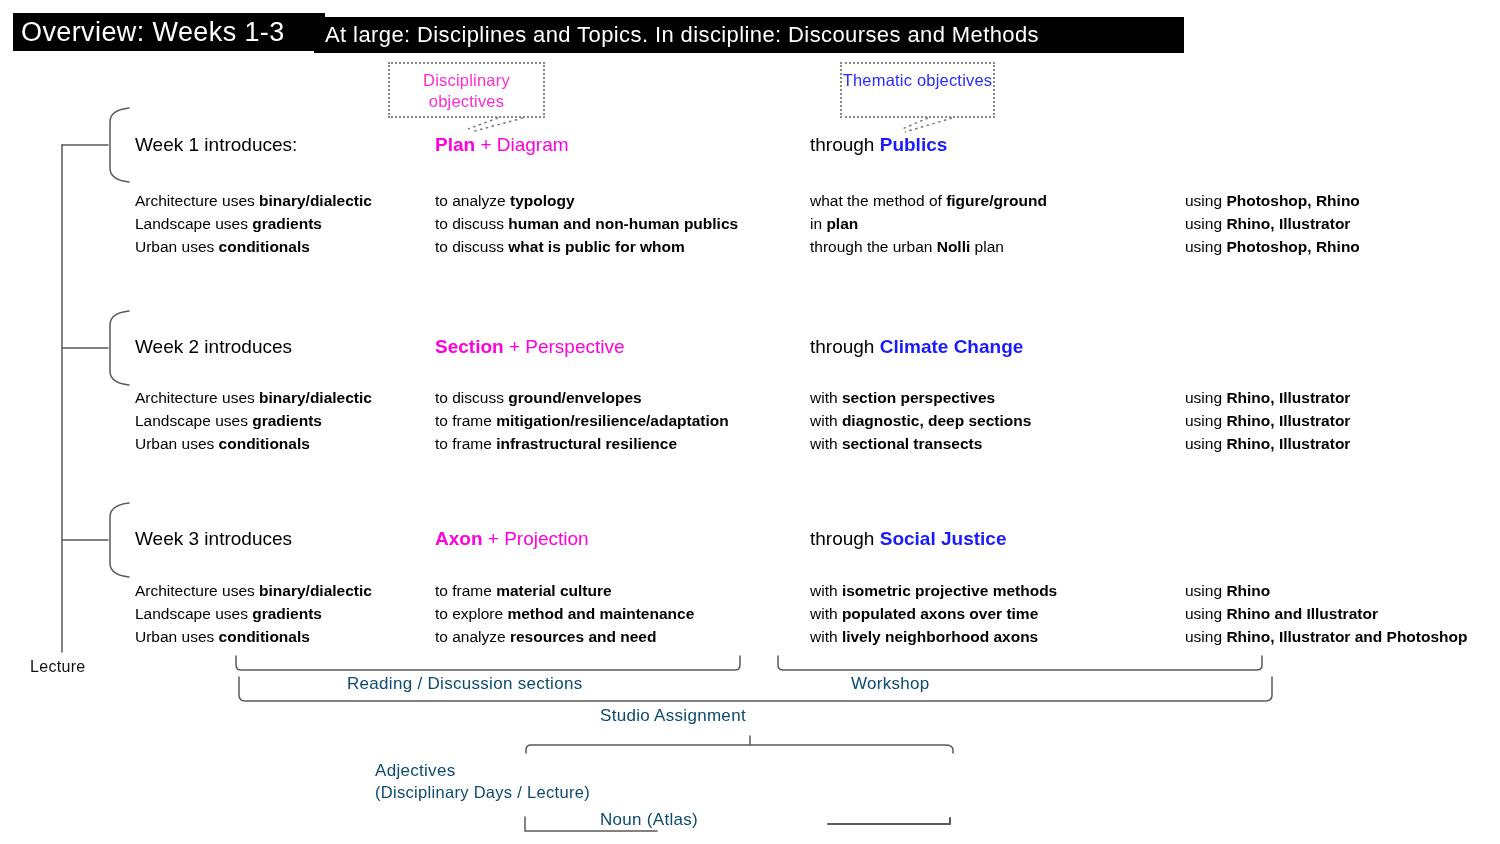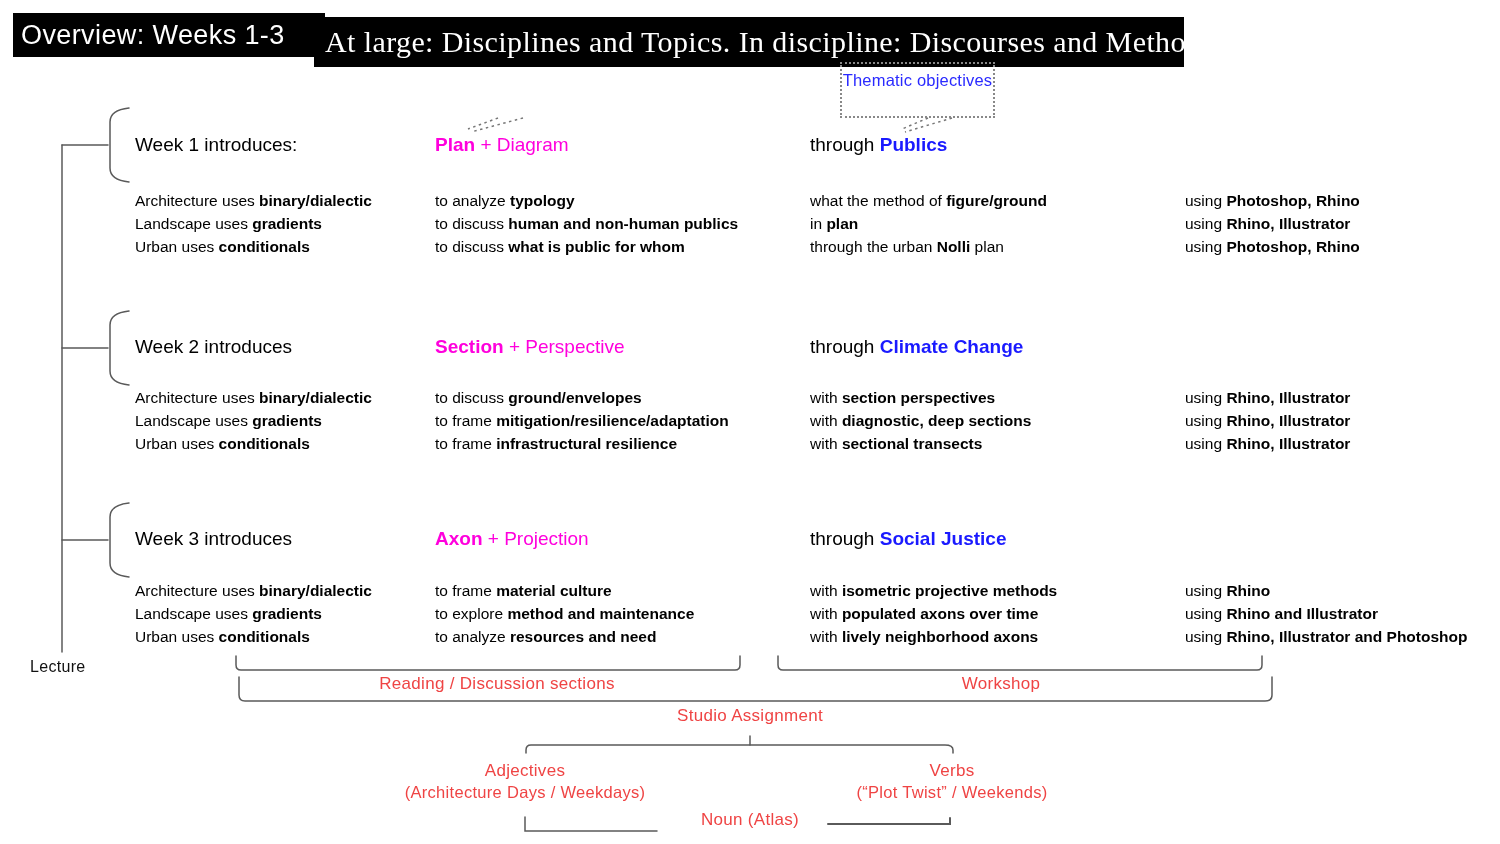--- a/index.html
+++ b/index.html
@@ -1,34 +1,34 @@
 <!DOCTYPE html>
 <html><head>
 <meta charset="utf-8">
 <style>
   html,body{margin:0;padding:0;background:#fff;}
   .page{position:relative;width:1500px;height:844px;background:#ffffff;overflow:hidden;
         font-family:"Liberation Sans","DejaVu Sans",sans-serif;color:#000;}
   svg.lines{position:absolute;left:0;top:0;pointer-events:none;}
   .bar{position:absolute;background:#000;color:#fff;display:flex;align-items:center;
        white-space:nowrap;letter-spacing:.4px;}
-  .bar1{left:13px;top:13px;height:44px;width:296px;font-size:27px;padding:0 8px;}
-  .bar2{left:314px;top:17px;height:34px;width:848px;font-size:30px;padding:8px 11px;font-family:Liberation Serif, serif;}
+  .bar1{left:13px;top:13px;height:38px;width:296px;font-size:27px;padding:0 8px;}
+  .bar2{left:314px;top:17px;height:34px;width:848px;font-size:22px;padding:1px 11px;}
   .bubble{position:absolute;border:2px dotted #888;text-align:center;font-size:16.5px;
           line-height:21px;padding-top:6px;box-sizing:border-box;letter-spacing:.2px;}
   .bub-disc{left:388px;top:62px;width:157px;height:56px;color:#ff2bd1;}
   .bub-them{left:840px;top:62px;width:155px;height:56px;color:#2a2aff;}
   .line{position:absolute;left:0;width:1500px;font-size:15.5px;white-space:nowrap;}
   .wtitle{font-size:19px;}
   .cell{position:absolute;top:0;white-space:nowrap;}
   .c1{left:135px;} .c2{left:435px;} .c3{left:810px;text-align:right;} .c4{left:1185px;}
   b{font-weight:700;}
   .mag{color:#ff00dd;}
   .blu{color:#1a1aff;}
-  .flabel{position:absolute;width:300px;text-align:center;font-size:17px;color:#ef4444;
+  .flabel{position:absolute;width:300px;text-align:left;font-size:17px;color:#0c4a6e;
           letter-spacing:.3px;white-space:nowrap;}
   .fsub{font-size:16.5px;margin-top:2px;}
   .lecture{position:absolute;left:30px;top:658px;font-size:16px;color:#111;letter-spacing:.3px;}
 </style>
 </head>
 <body>
 
 <div class="page">
 
   <svg class="lines" width="1500" height="844" viewBox="0 0 1500 844">
@@ -53,20 +53,21 @@
     </g>
     <g stroke="#777" stroke-width="1.5" fill="none" stroke-dasharray="2.5 3.5">
       <path d="M523 118 L471 132 M498 118 L468 129"></path>
       <path d="M952 118 L905 132 M928 118 L902 129"></path>
     </g>
   </svg>
 
   <div class="bar bar1">Overview: Weeks 1-3</div>
   <div class="bar bar2">At large: Disciplines and Topics. In discipline: Discourses and Methods</div>
 
+  <div class="bubble bub-disc">Disciplinary objectives</div>
   <div class="bubble bub-them">Thematic objectives</div>
 
   <div class="line wtitle" style="top:134px">
     <span class="cell c1">Week 1 introduces:</span>
     <span class="cell c2"><b class="mag">Plan</b><span class="mag"> + Diagram</span></span>
     <span class="cell c3"><span>through </span><b class="blu">Publics</b></span>
   </div>
   <div class="line" style="top:192px">
     <span class="cell c1"><span>Architecture uses </span><b>binary/dialectic</b></span>
     <span class="cell c2"><span>to analyze </span><b>typology</b></span>
@@ -133,21 +134,17 @@
     <span class="cell c3"><span>with </span><b>lively neighborhood axons</b></span>
     <span class="cell c4"><span>using </span><b>Rhino, Illustrator and Photoshop</b></span>
   </div>
 
   <div class="lecture">Lecture</div>
   <div class="flabel" style="left:347px;top:674px;">Reading / Discussion sections</div>
   <div class="flabel" style="left:600px;top:706px;">Studio Assignment</div>
   <div class="flabel" style="left:851px;top:674px;">Workshop</div>
   <div class="flabel" style="left:375px;top:761px;">
     <div>Adjectives</div>
-    <div class="fsub">(Architecture Days / Weekdays)</div>
-  </div>
-  <div class="flabel" style="left:802px;top:761px;">
-    <div>Verbs</div>
-    <div class="fsub">(“Plot Twist” / Weekends)</div>
+    <div class="fsub">(Disciplinary Days / Lecture)</div>
   </div>
   <div class="flabel" style="left:600px;top:810px;">Noun (Atlas)</div>
 
 </div>
 
 </body></html>

